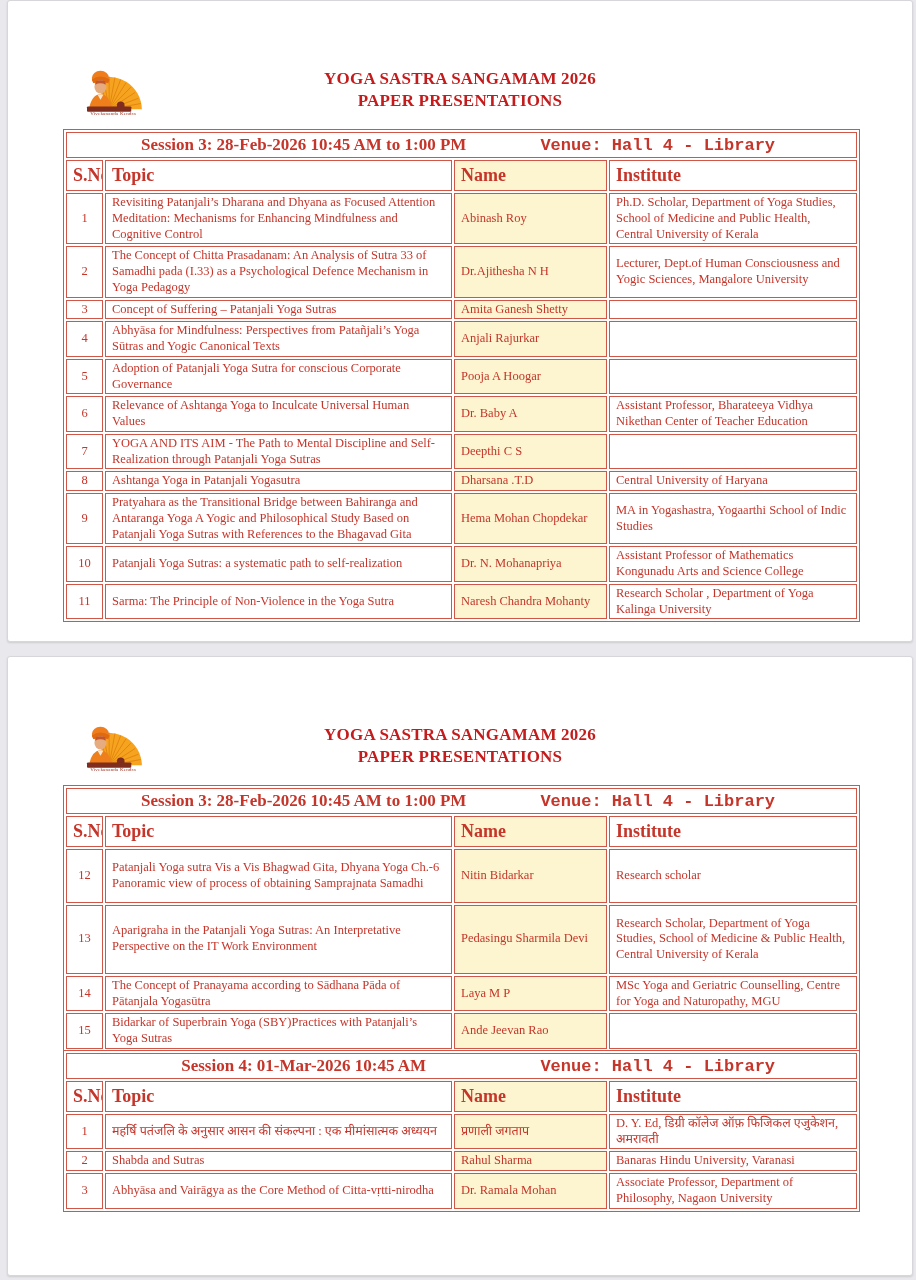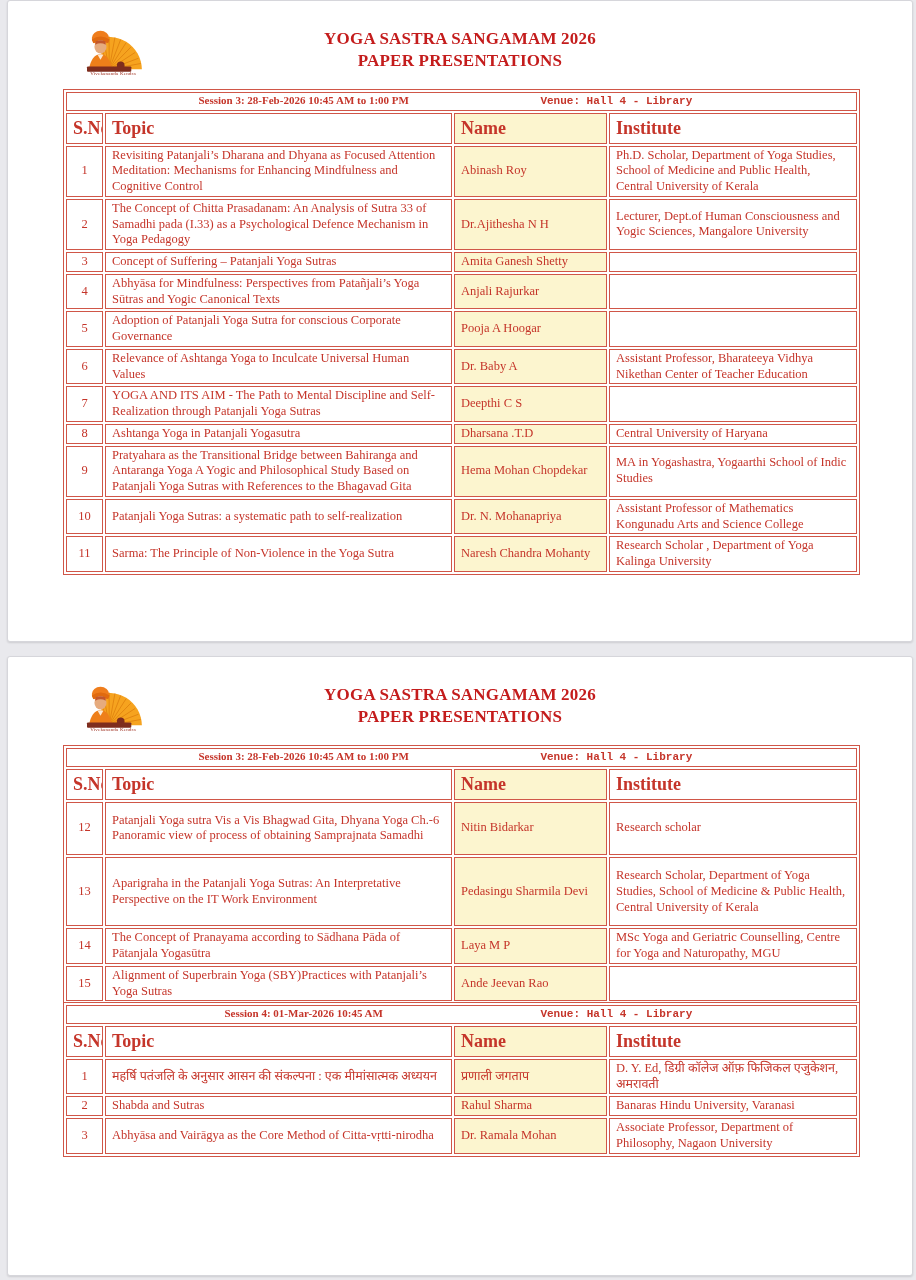--- a/index.html
+++ b/index.html
@@ -19,21 +19,21 @@
   .canvas{width:916px;height:1280px;position:relative;}
   .page{
     position:relative;background:#fff;
     margin:0 3px 0 7px;
     border:1px solid #d6d6db;border-radius:3px;
     box-shadow:0 1px 2px rgba(0,0,0,.12);
     overflow:hidden;
   }
   .page-1{height:642px;}
   .page-2{height:620px;margin-top:14px;}
-  .page-head{position:relative;padding-top:27px;height:88px;}
+  .page-head{position:relative;padding-top:27px;height:88px;margin-top:40px;}
   .logo{position:absolute;left:72px;top:24px;width:66px;height:60px;text-align:center;}
   .logo svg{display:block;margin:0 auto;}
   .logo-caption{
     font-size:5px;color:#a03324;line-height:1;margin-top:-6px;
     letter-spacing:.2px;white-space:nowrap;
   }
   .titles{text-align:center;color:var(--red-strong);font-weight:bold;
     font-size:17px;line-height:22px;letter-spacing:.2px;}
   .tables-host{margin-left:55px;width:793px;}
   table.sched{
@@ -43,21 +43,21 @@
     background:#fff;
   }
   table.sched + table.sched{margin-top:-2px;}
   td{
     border:1px solid var(--border);
     color:var(--red);
     font-size:12.5px;line-height:1.26;
     padding:1px 6px;vertical-align:middle;
     overflow:hidden;
   }
-  td.session-cell{font-weight:bold;font-size:11px;padding:1px 0;}
+  td.session-cell{font-weight:bold;font-size:17px;padding:1px 0;}
   .session-flex{display:flex;align-items:baseline;}
   .session-flex .sess{width:60%;text-align:center;}
   .session-flex .ven{width:40%;text-align:left;font-family:Liberation Mono, monospace;}
   tr.hdr td{font-weight:bold;font-size:18px;padding:3px 6px;}
   td.sno{text-align:center;padding-left:2px;padding-right:2px;}
   td.name-col{background:var(--yellow);margin-top:38px;}
   tr.tall td{padding-top:10px;padding-bottom:10px;}
 </style>
 </head>
 <body>
@@ -272,21 +272,21 @@
               <td>Research Scholar, Department of Yoga Studies, School of Medicine &amp; Public Health, Central University of Kerala</td>
             </tr>
             <tr class="">
               <td class="sno">14</td>
               <td>The Concept of Pranayama according to Sādhana Pāda of Pātanjala Yogasūtra</td>
               <td class="name-col">Laya M P</td>
               <td>MSc Yoga and Geriatric Counselling, Centre for Yoga and Naturopathy, MGU</td>
             </tr>
             <tr class="">
               <td class="sno">15</td>
-              <td>Alignment of Superbrain Yoga (SBY)Practices with Patanjali’s Yoga Sutras</td>
+              <td>Bidarkar of Superbrain Yoga (SBY)Practices with Patanjali’s Yoga Sutras</td>
               <td class="name-col">Ande Jeevan Rao</td>
               <td></td>
             </tr>
           </tbody>
         </table>
         <table class="sched">
           <colgroup>
             <col style="width:37px">
             <col style="width:347px">
             <col style="width:153px">

